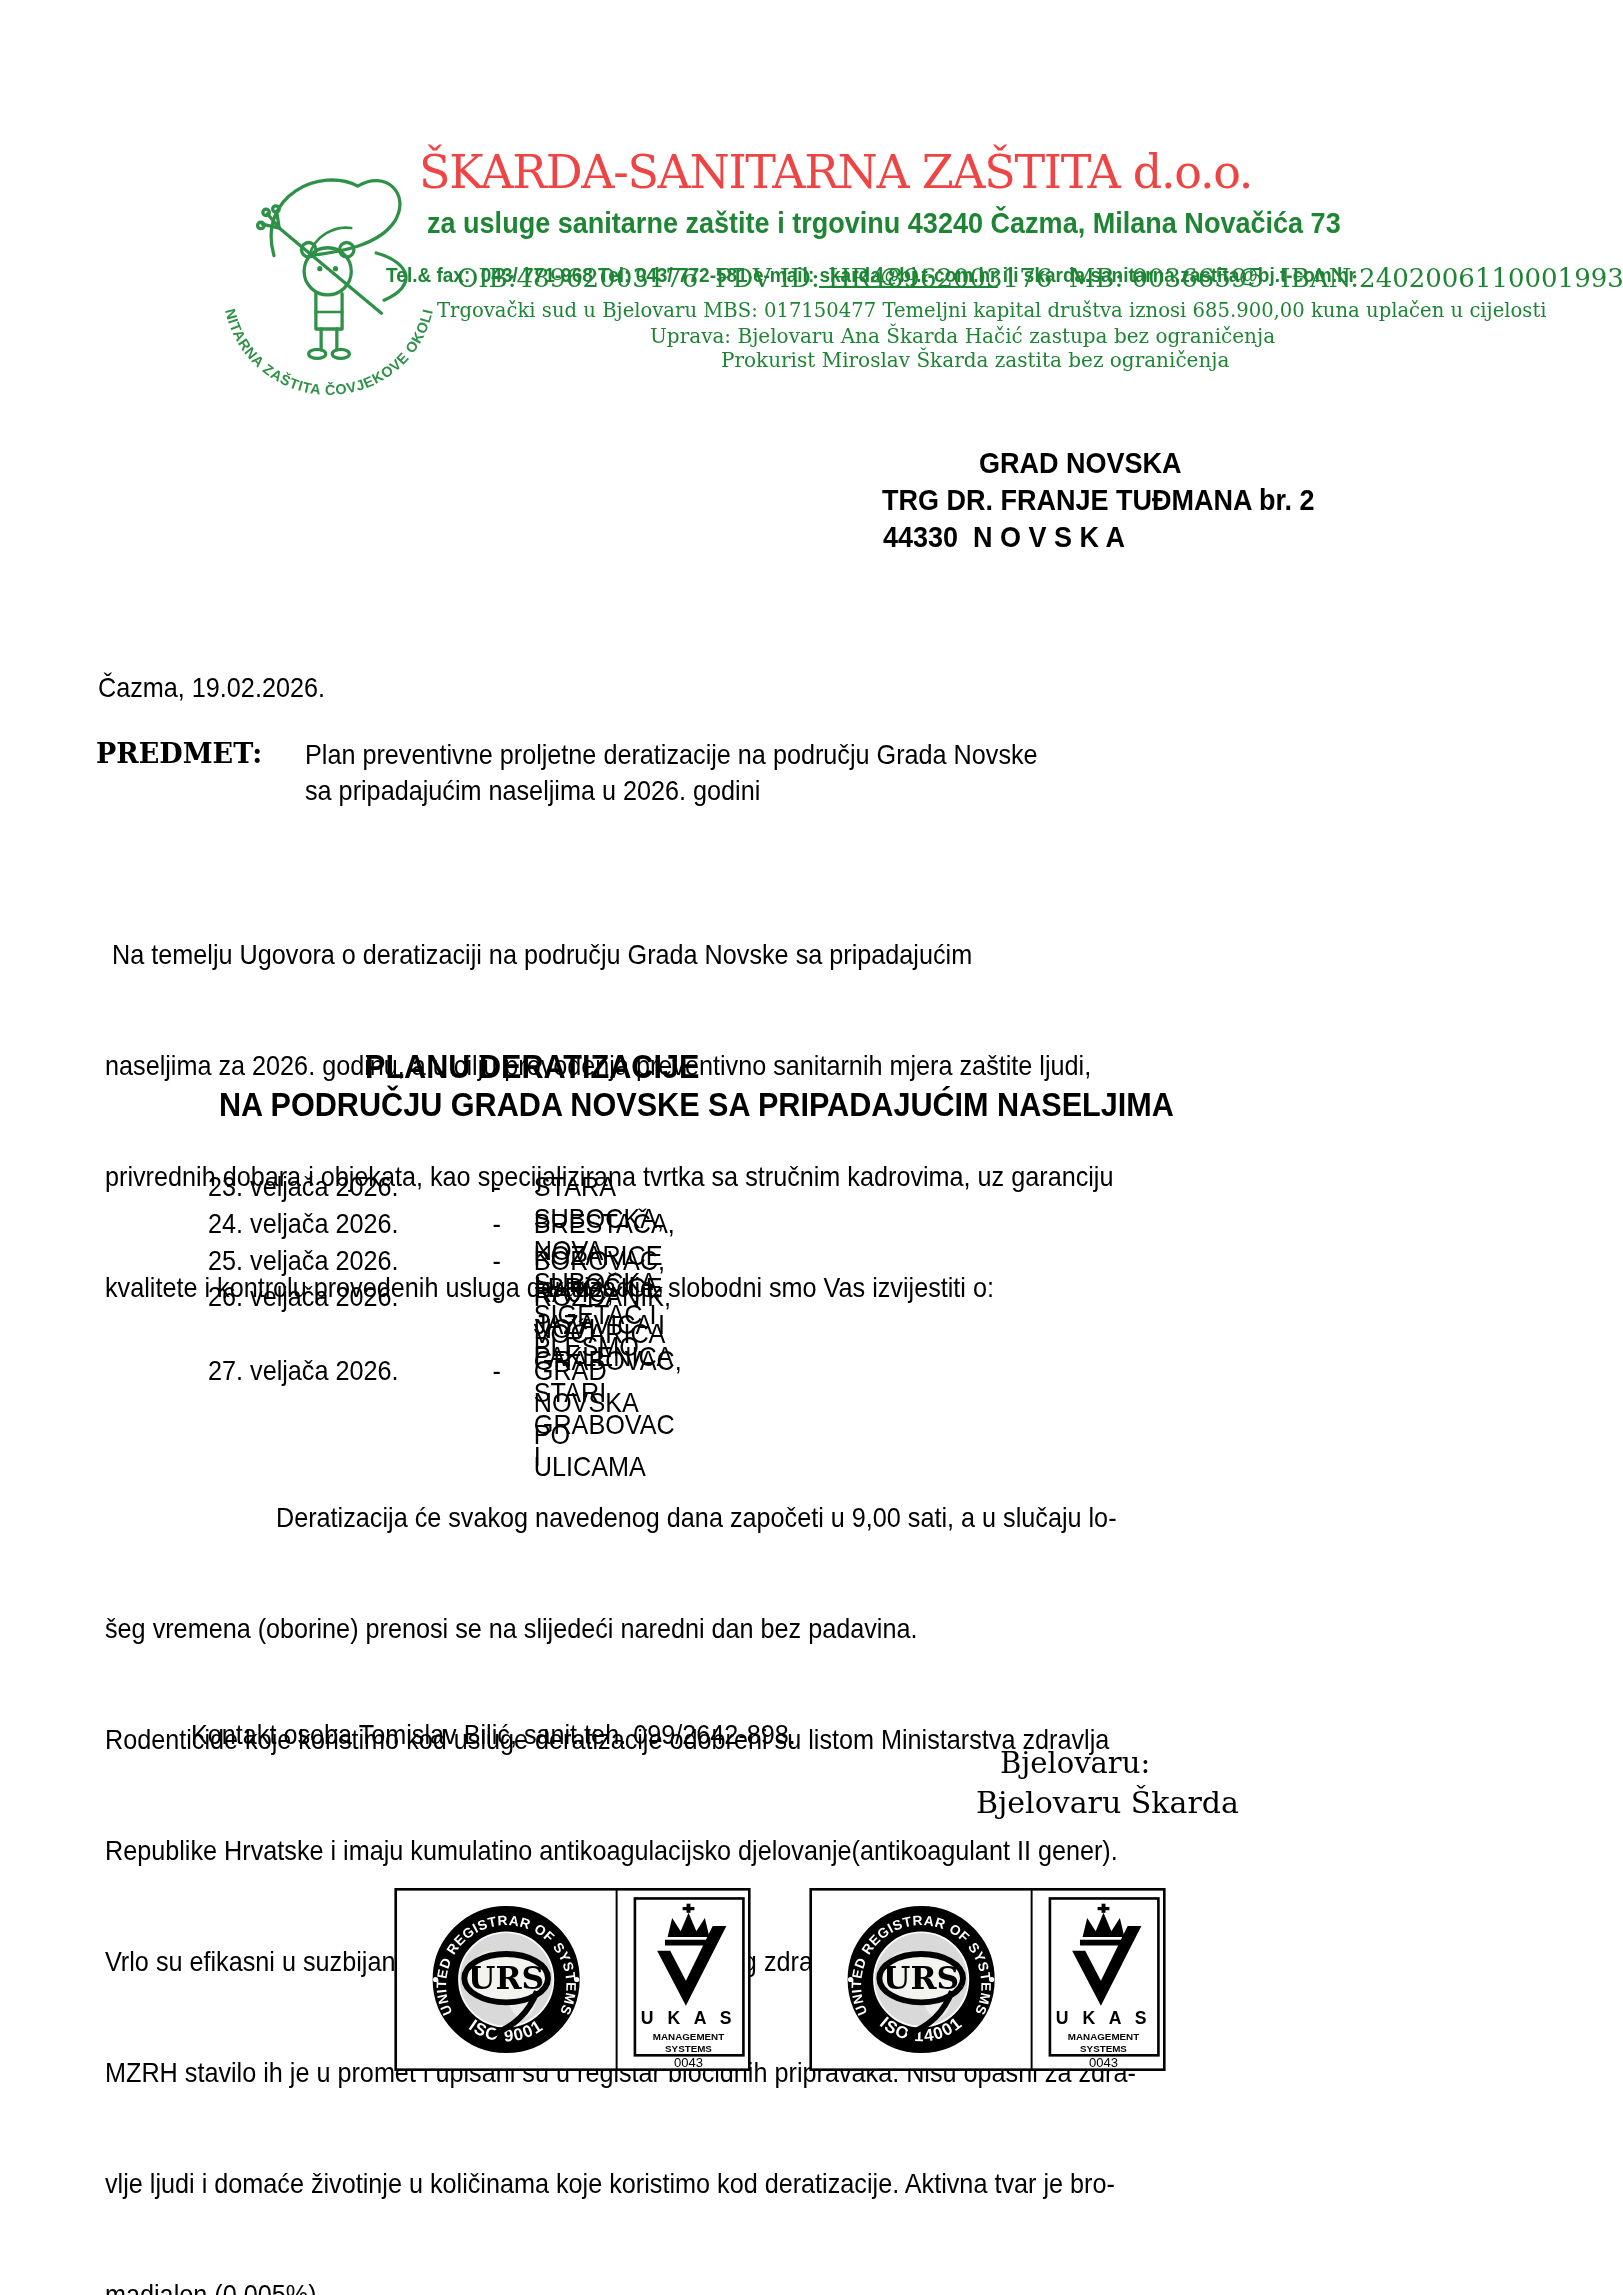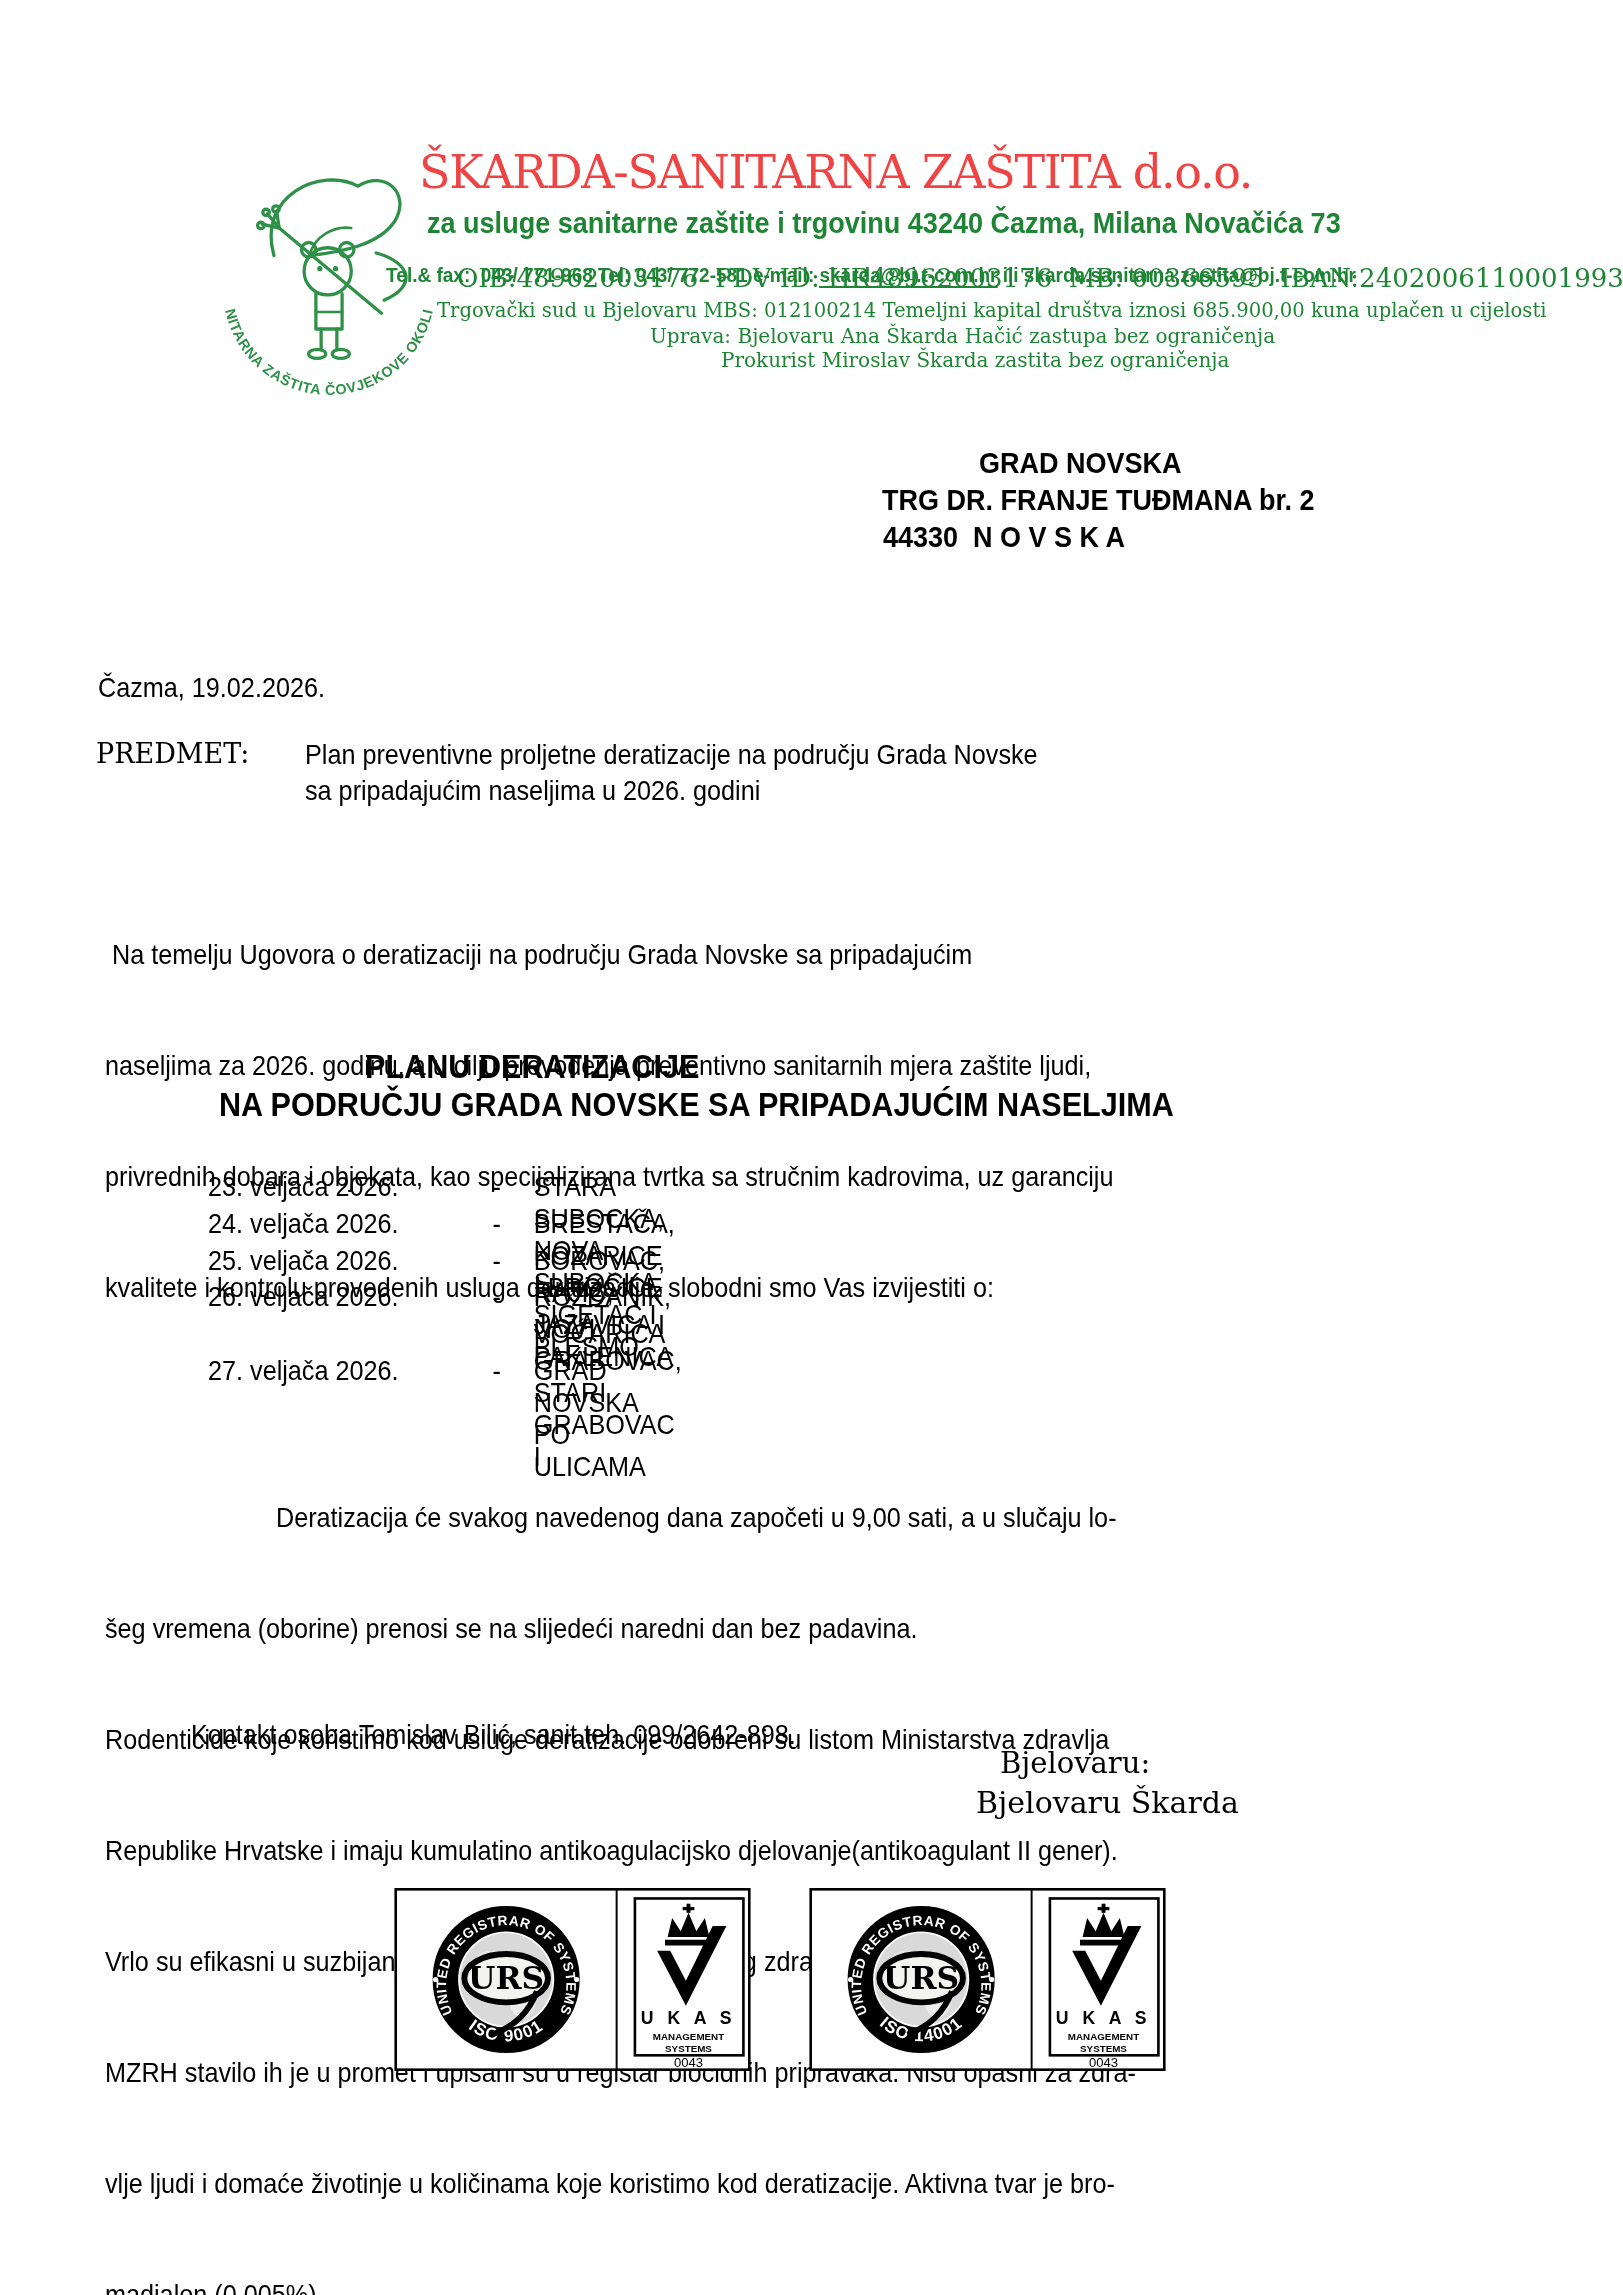--- a/index.html
+++ b/index.html
@@ -25,21 +25,21 @@
   .contact{font-size:20px;line-height:23px;}
   .reg1{font-size:26px;line-height:29px;}
   .reg2{font-size:19.6px;line-height:22px;}
   .mgmt{font-size:20px;line-height:23px;}
   .email-underline{border-bottom:2.6px solid #1e8534;}
 
   
   .addr{font-weight:bold;font-size:30px;line-height:34px;}
   .body-txt{font-size:28px;line-height:37px;}
   .body-block div{height:37px;}
-  .subject-label{font-family:"DejaVu Serif","Liberation Serif",serif;font-weight:normal;font-size:27px;}
+  .subject-label{font-family:"DejaVu Serif","Liberation Serif",serif;font-weight:bold;font-size:27px;}
   .plan-h{font-weight:bold;font-size:34px;}
   .sched-row{position:absolute;height:37px;font-size:28px;}
   .sched-row .dash{position:absolute;left:316px;top:0;}
   .sched-row .areas{position:absolute;left:362px;top:0;}
   .sig{font-family:"DejaVu Serif","Liberation Serif",serif;}
 
   svg text{font-family:"Liberation Sans",sans-serif;}
   svg .sertext{font-family:"DejaVu Serif","Liberation Serif",serif;}
 </style>
 </head>
@@ -79,21 +79,21 @@
   <div class="abs co-title" style="left:419px;top:147px">ŠKARDA-SANITARNA ZAŠTITA d.o.o.</div>
 
   <div class="abs g-sans tagline cx92" style="left:427px;top:206px">za usluge sanitarne zaštite i trgovinu 43240 Čazma, Milana Novačića 73</div>
 
   <div class="abs g-sans contact cx95" style="left:365px;top:241px">
     <span>Tel.&amp; fax:  043/ 771-968 Tel: 043/ 772-581 e-mail: </span><span class="email-underline">skarda@bj.t-com.hr</span><span> ili </span><span>skarda.sanitarna.zastita@bj.t-com.hr</span>
   </div>
 
   <div class="abs g-serif reg1" style="left:457px;top:264px">OIB:48962003176  PDV ID: HR48962003176  MB: 00366595  IBAN:24020061100019933</div>
 
-  <div class="abs g-serif reg2" style="left:437px;top:300px">Trgovački sud u Bjelovaru MBS: 012100214 Temeljni kapital društva iznosi 685.900,00 kuna uplačen u cijelosti</div>
+  <div class="abs g-serif reg2" style="left:437px;top:300px">Trgovački sud u Bjelovaru MBS: 017150477 Temeljni kapital društva iznosi 685.900,00 kuna uplačen u cijelosti</div>
 
   <div class="abs g-serif mgmt" style="left:650px;top:325px">Uprava: Bjelovaru Ana Škarda Hačić zastupa bez ograničenja</div>
 
   <div class="abs g-serif mgmt" style="left:721px;top:349px">Prokurist Miroslav Škarda zastita bez ograničenja</div>
 
   <div class="abs addr cx" style="left:979px;top:446px">GRAD NOVSKA</div>
   <div class="abs addr cx" style="left:882px;top:483px">TRG DR. FRANJE TUĐMANA br. 2</div>
   <div class="abs addr cx" style="left:883px;top:520px">44330  N O V S K A</div>
 
   <div class="abs body-txt cx" style="left:98px;top:669px">Čazma, 19.02.2026.</div>

